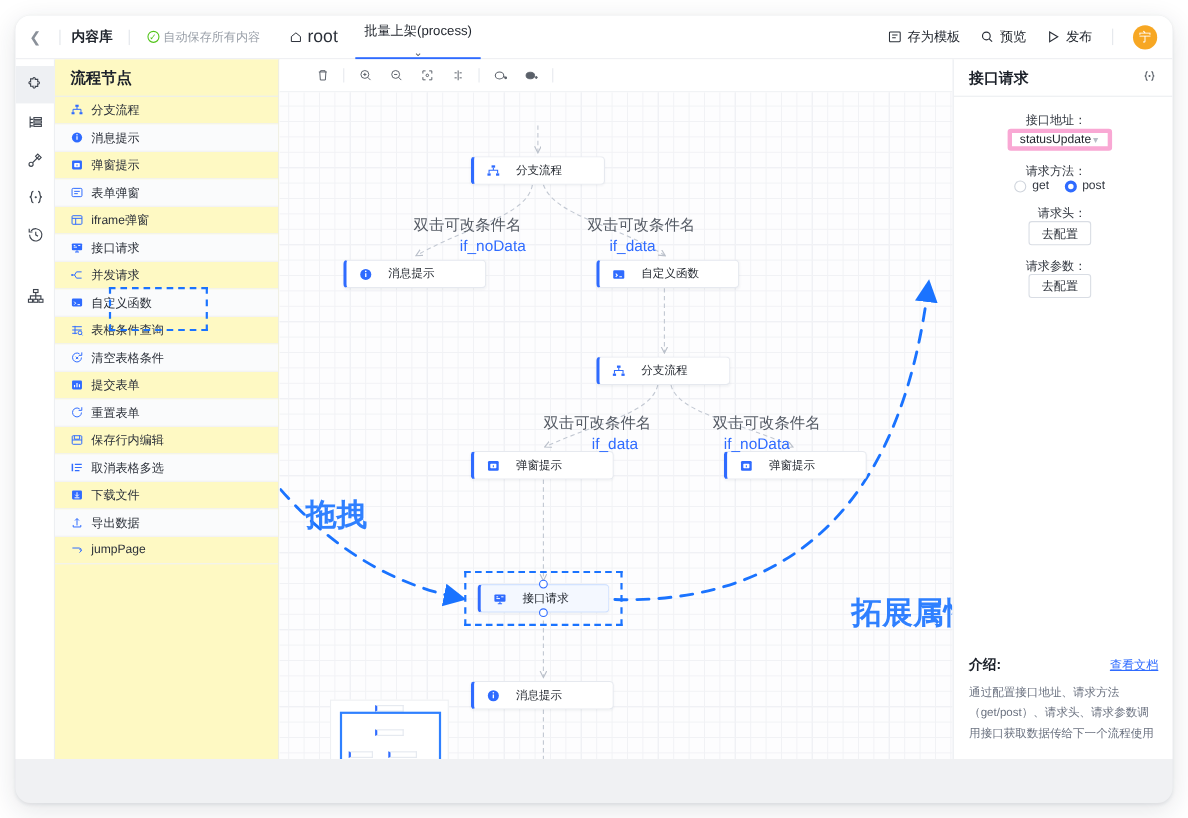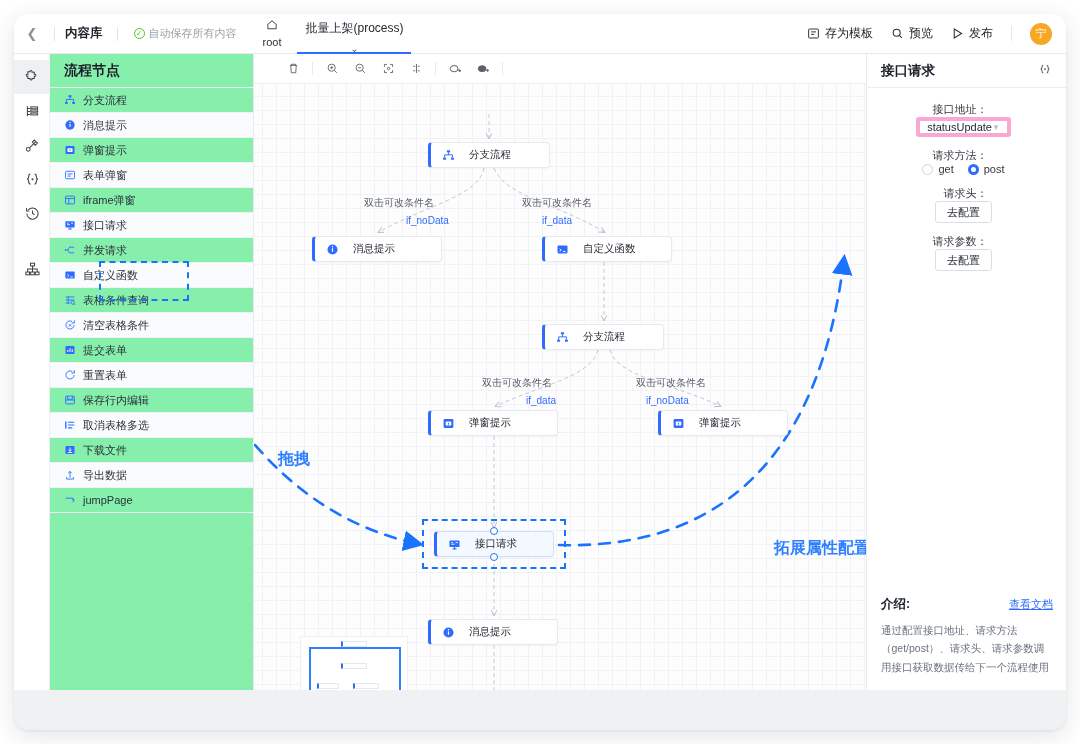--- a/index.html
+++ b/index.html
@@ -48,22 +48,22 @@
     font-size: 11px; color: #9aa0a9; padding: 0 12px; white-space: nowrap;
   }
   .ok-circle {
     width: 11px; height: 11px; border-radius: 50%;
     border: 1px solid #52c41a; color: #52c41a;
     font-size: 8px; line-height: 9px; text-align: center;
     display: inline-block;
   }
   .hdr-root {
     display: flex; align-items: center; gap: 5px;
-    font-size: 11px; color: #2b3039; padding: 0 14px;
-    cursor: pointer; white-space: nowrap; flex-direction: column;
+    font-size: 16px; color: #2b3039; padding: 0 14px;
+    cursor: pointer; white-space: nowrap;
   }
   .hdr-tab {
     position: relative;
     display: flex; align-items: center; gap: 6px;
     font-size: 12px; color: #1e232b; height: 40px;
     padding: 0 10px; cursor: pointer; white-space: nowrap; flex-direction: column;
   }
   .hdr-tab::after {
     content: ""; position: absolute; left: 2px; right: 2px; bottom: 0;
     height: 2px; background: #2f6bff;
@@ -98,21 +98,21 @@
     display: flex; align-items: center; justify-content: center;
     color: #3d434d; cursor: pointer;
   }
   .rail-item.active { background: #eef0f3; }
   .rail-item svg { display: block; }
 
   
   .nodelist {
     position: absolute; left: 36px; top: 40px;
     width: 204px; height: 636px;
-    background: #86efac;
+    background: #fef9c3;
     border-right: 1px solid #e9ebef;
     overflow: hidden;
   }
   .nl-title {
     height: 34px; display: flex; align-items: center;
     padding-left: 14px;
     font-size: 14px; font-weight: bold; color: #1b2029;
     border-bottom: 1px solid #eceef1;
   }
   .nl-item {
@@ -194,28 +194,28 @@
     position: absolute;
     border: 2.5px dashed #1a73ff;
     pointer-events: none;
   }
   .port {
     position: absolute; width: 8px; height: 8px;
     border-radius: 50%; background: #ffffff;
     border: 1.5px solid #2f6bff;
   }
   .edge-label {
-    position: absolute; font-size: 10px; white-space: nowrap;
+    position: absolute; font-size: 14px; white-space: nowrap; margin-left: 12px;
   }
   .edge-label.gray { color: #555b65; }
   .edge-label.blue { color: #2f6bff; }
 
   .anno {
     position: absolute;
-    font-size: 16px; font-weight: bold; color: #2f80ff;
+    font-size: 28px; font-weight: bold; color: #2f80ff;
     white-space: nowrap;
   }
 
   .minimap {
     position: absolute; left: 46px; top: 552px;
     width: 108px; height: 118px;
     background: #ffffff;
     border: 1px solid #eef0f3;
     overflow: hidden;
   }

